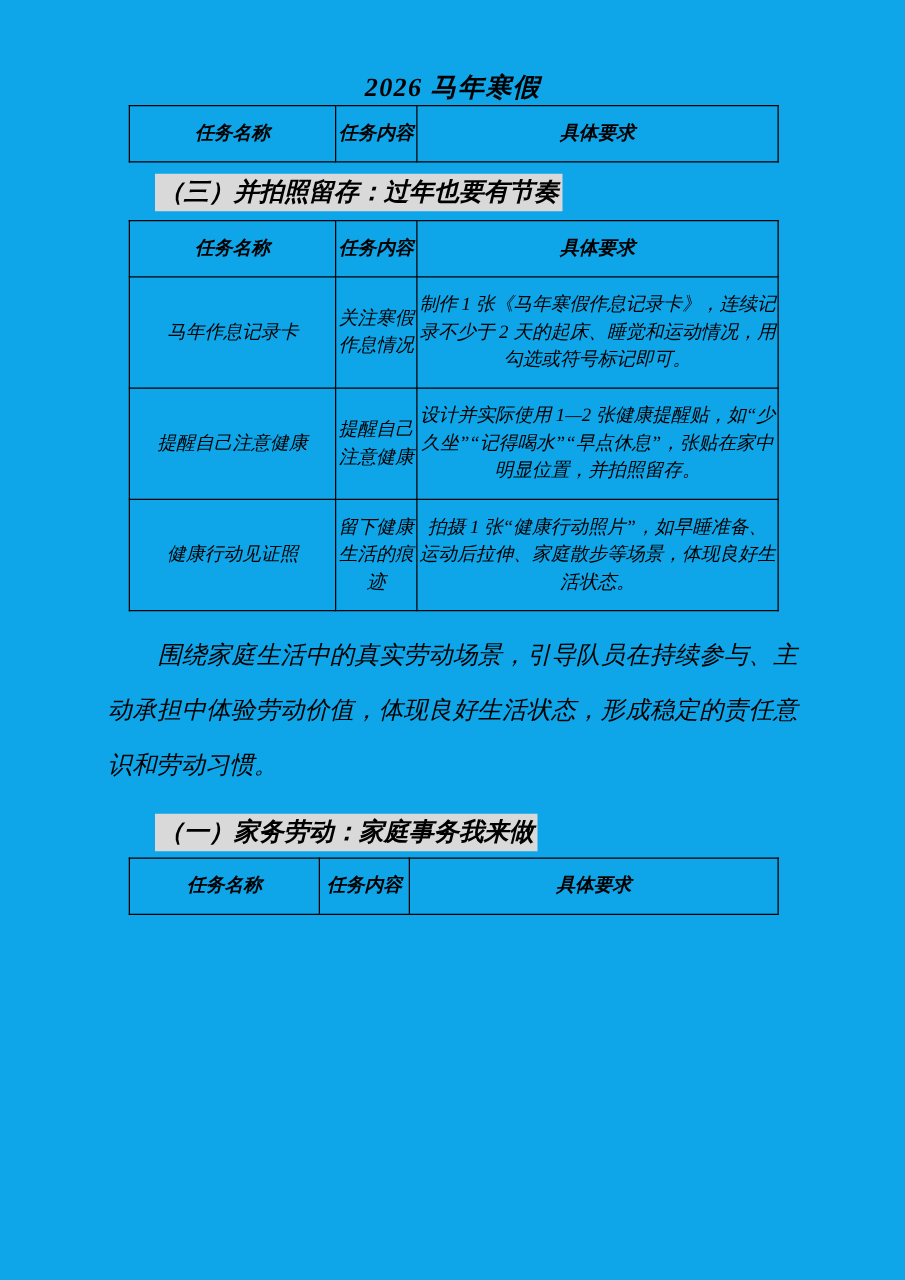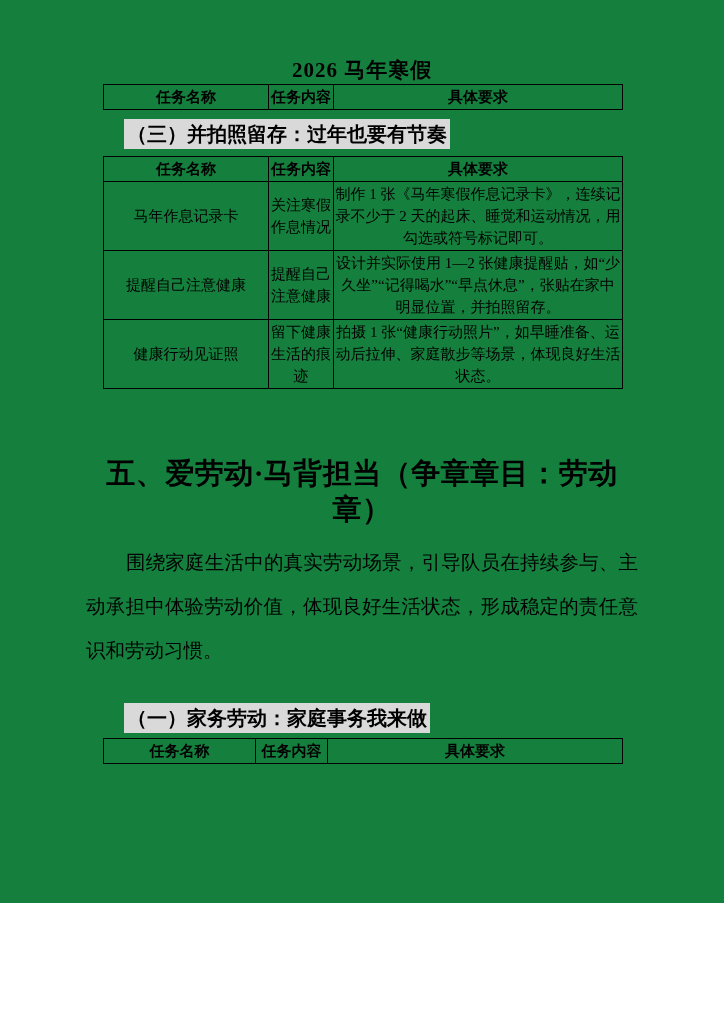--- a/index.html
+++ b/index.html
@@ -1,31 +1,32 @@
 <!DOCTYPE html>
 <html><head>
 <meta charset="utf-8">
 <style>
   html,body{margin:0;padding:0;background:#ffffff;}
   .page{
-    width:724px;height:903px;background:#15803d;color:#000;
+    width:724px;height:1024px;background:#0ea5e9;color:#000;
     font-family:"Liberation Serif","DejaVu Serif",serif;
     overflow:hidden;position:relative;box-sizing:border-box;
     padding:56px 86px 0 86px;
+    font-style:italic;
   }
   .doc-title{
     text-align:center;font-size:21px;font-weight:bold;
     margin:0;letter-spacing:1px;line-height:28px;
   }
   table.task{
     border-collapse:collapse;table-layout:fixed;width:519px;
     margin:0 0 0 17px;font-size:15px;
   }
   table.task th,table.task td{
-    border:1px solid #000;padding:1px 1px;text-align:center;
+    border:1px solid #000;padding:11px 1px;text-align:center;
     vertical-align:middle;line-height:22px;word-break:break-all;
   }
   table.task th{font-weight:bold;height:21px;}
   .t1{margin-top:19px;}
   .sec-heading-row{margin:9px 0 6px 38px;line-height:28px;}
   .sec-heading{
     display:inline-block;background:#d9d9d9;font-weight:bold;
     font-size:20px;padding:1px 3px;
   }
   .chapter-heading{
@@ -88,26 +89,25 @@
       <td>设计并实际使用 1—2 张健康提醒贴，如“少久坐”“记得喝水”“早点休息”，张贴在家中明显位置，并拍照留存。</td>
     </tr>
     <tr>
       <td>健康行动见证照</td>
       <td>留下健康生活的痕迹</td>
       <td>拍摄 1 张“健康行动照片”，如早睡准备、运动后拉伸、家庭散步等场景，体现良好生活状态。</td>
     </tr>
   </tbody>
     </table>
 
-  <h2 class="chapter-heading">五、爱劳动·马背担当（争章章目：劳动章）</h2>
 
 
   <p class="intro">围绕家庭生活中的真实劳动场景，引导队员在持续参与、主动承担中体验劳动价值，体现良好生活状态，形成稳定的责任意识和劳动习惯。</p>
 
-  <div class="sec-heading-row" style="margin-top:30px;margin-bottom:4px;">
+  <div class="sec-heading-row" style="margin-top:16px;margin-bottom:4px;">
     <span class="sec-heading">（一）家务劳动：家庭事务我来做</span>
   </div>
 
   <table class="task">
     <colgroup>
         <col style="width:152px">
         <col style="width:72px">
         <col style="width:295px">
       </colgroup>
     <tbody>

